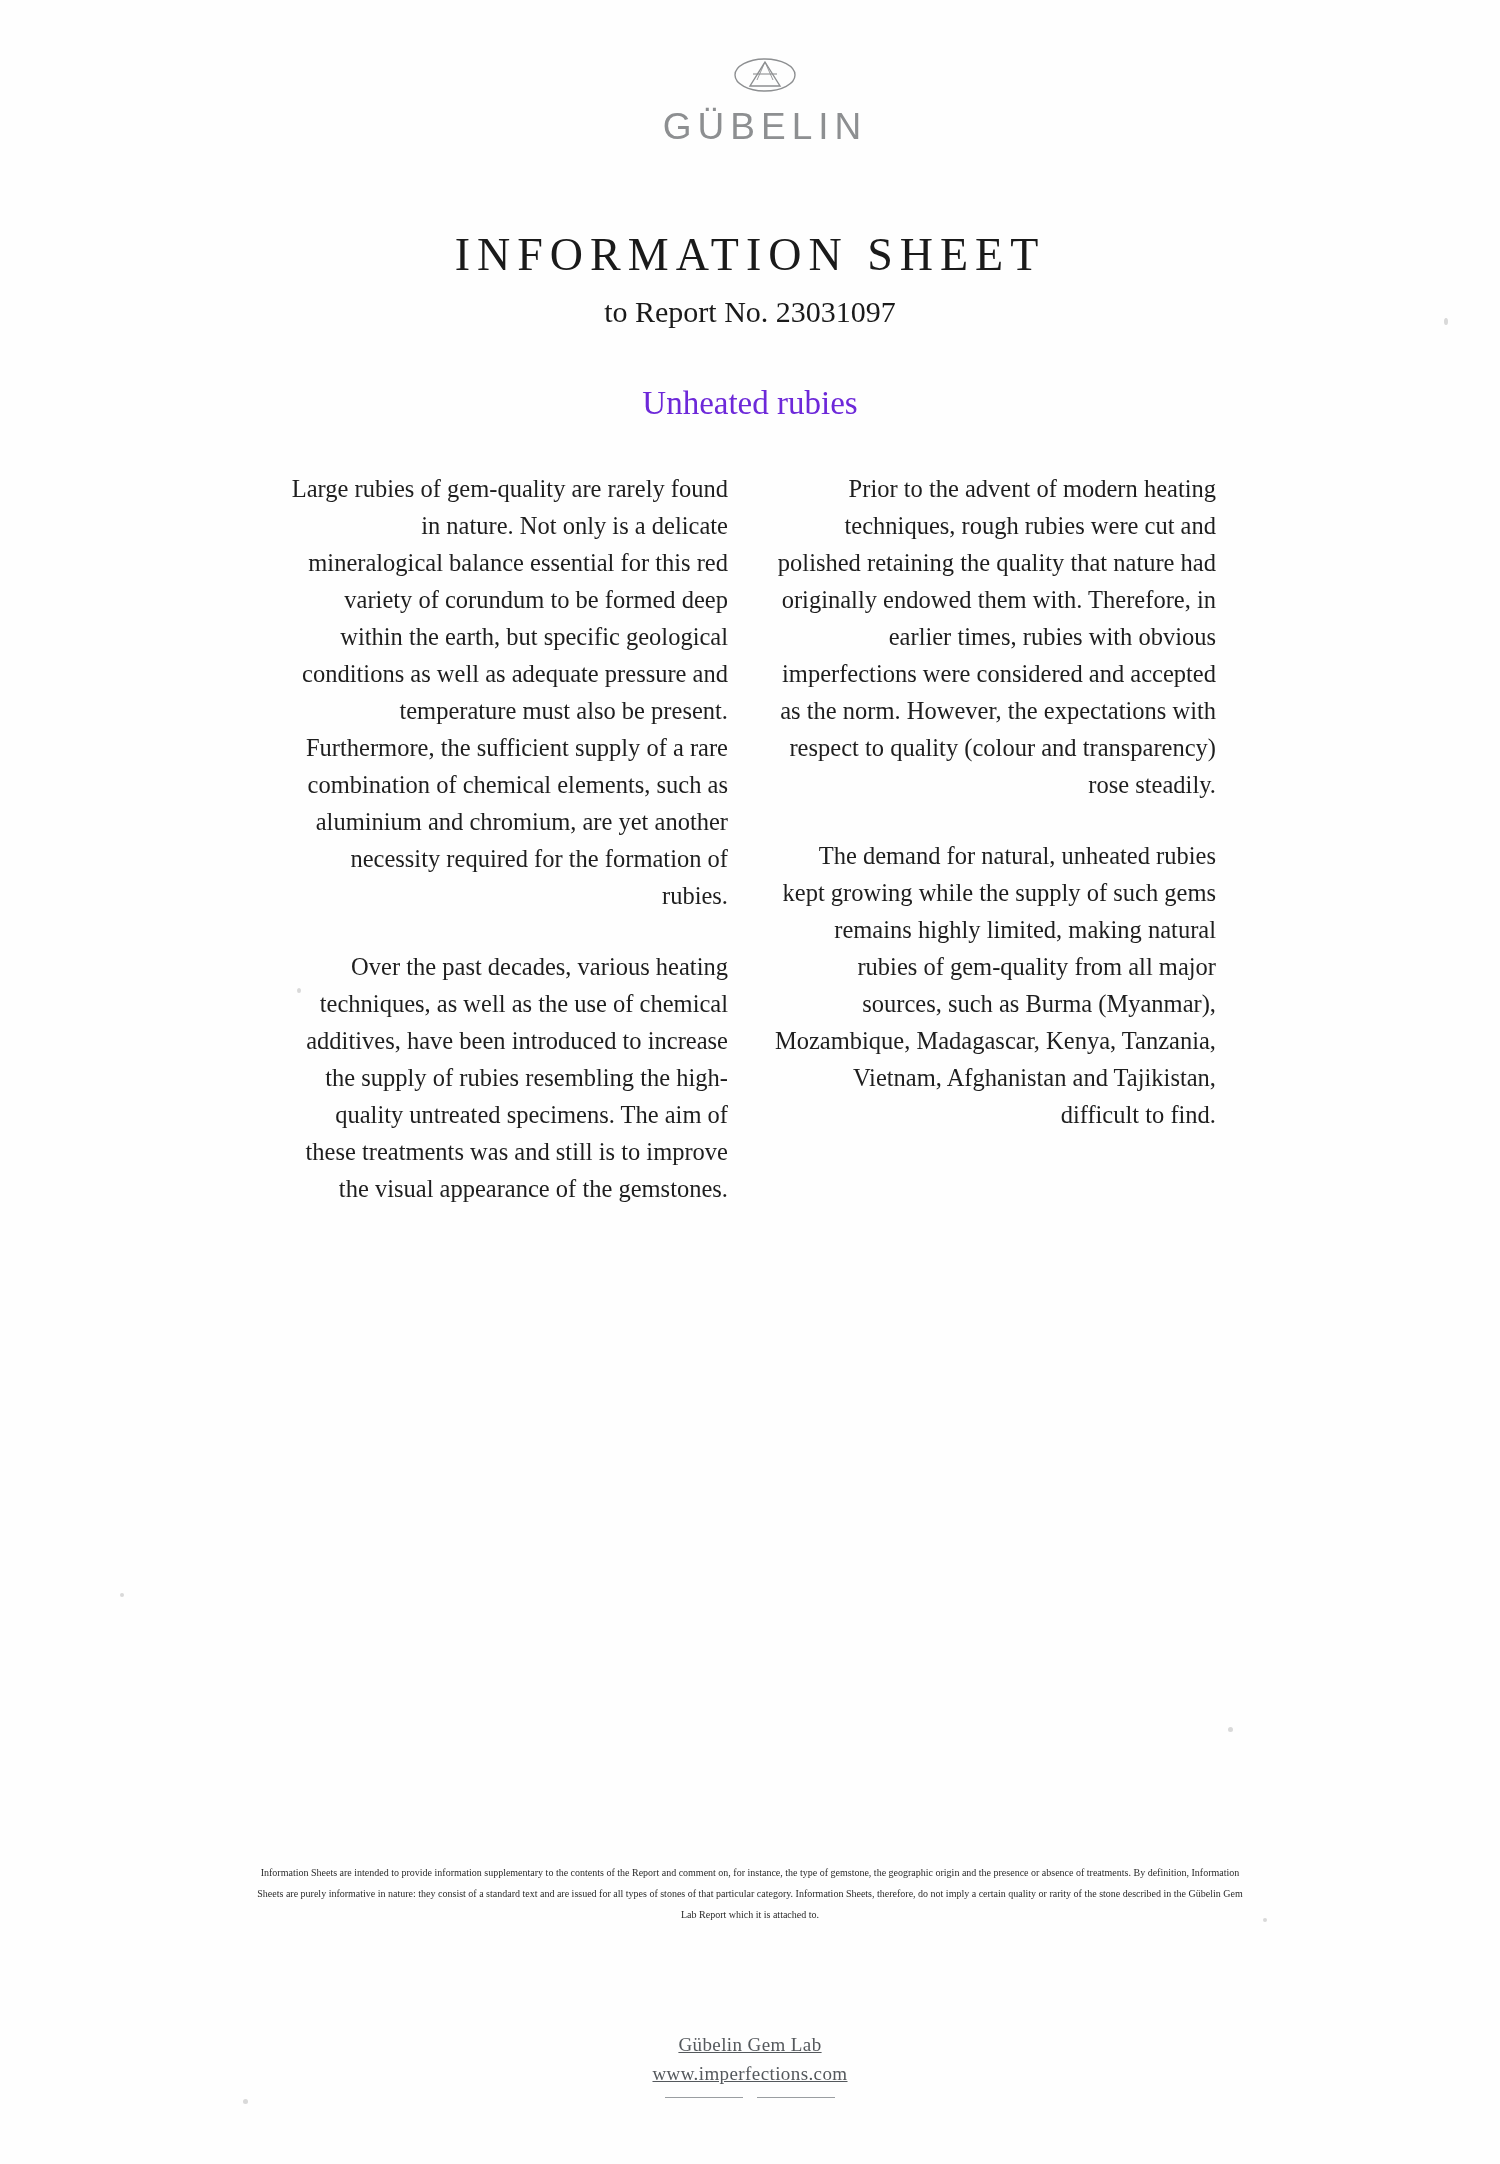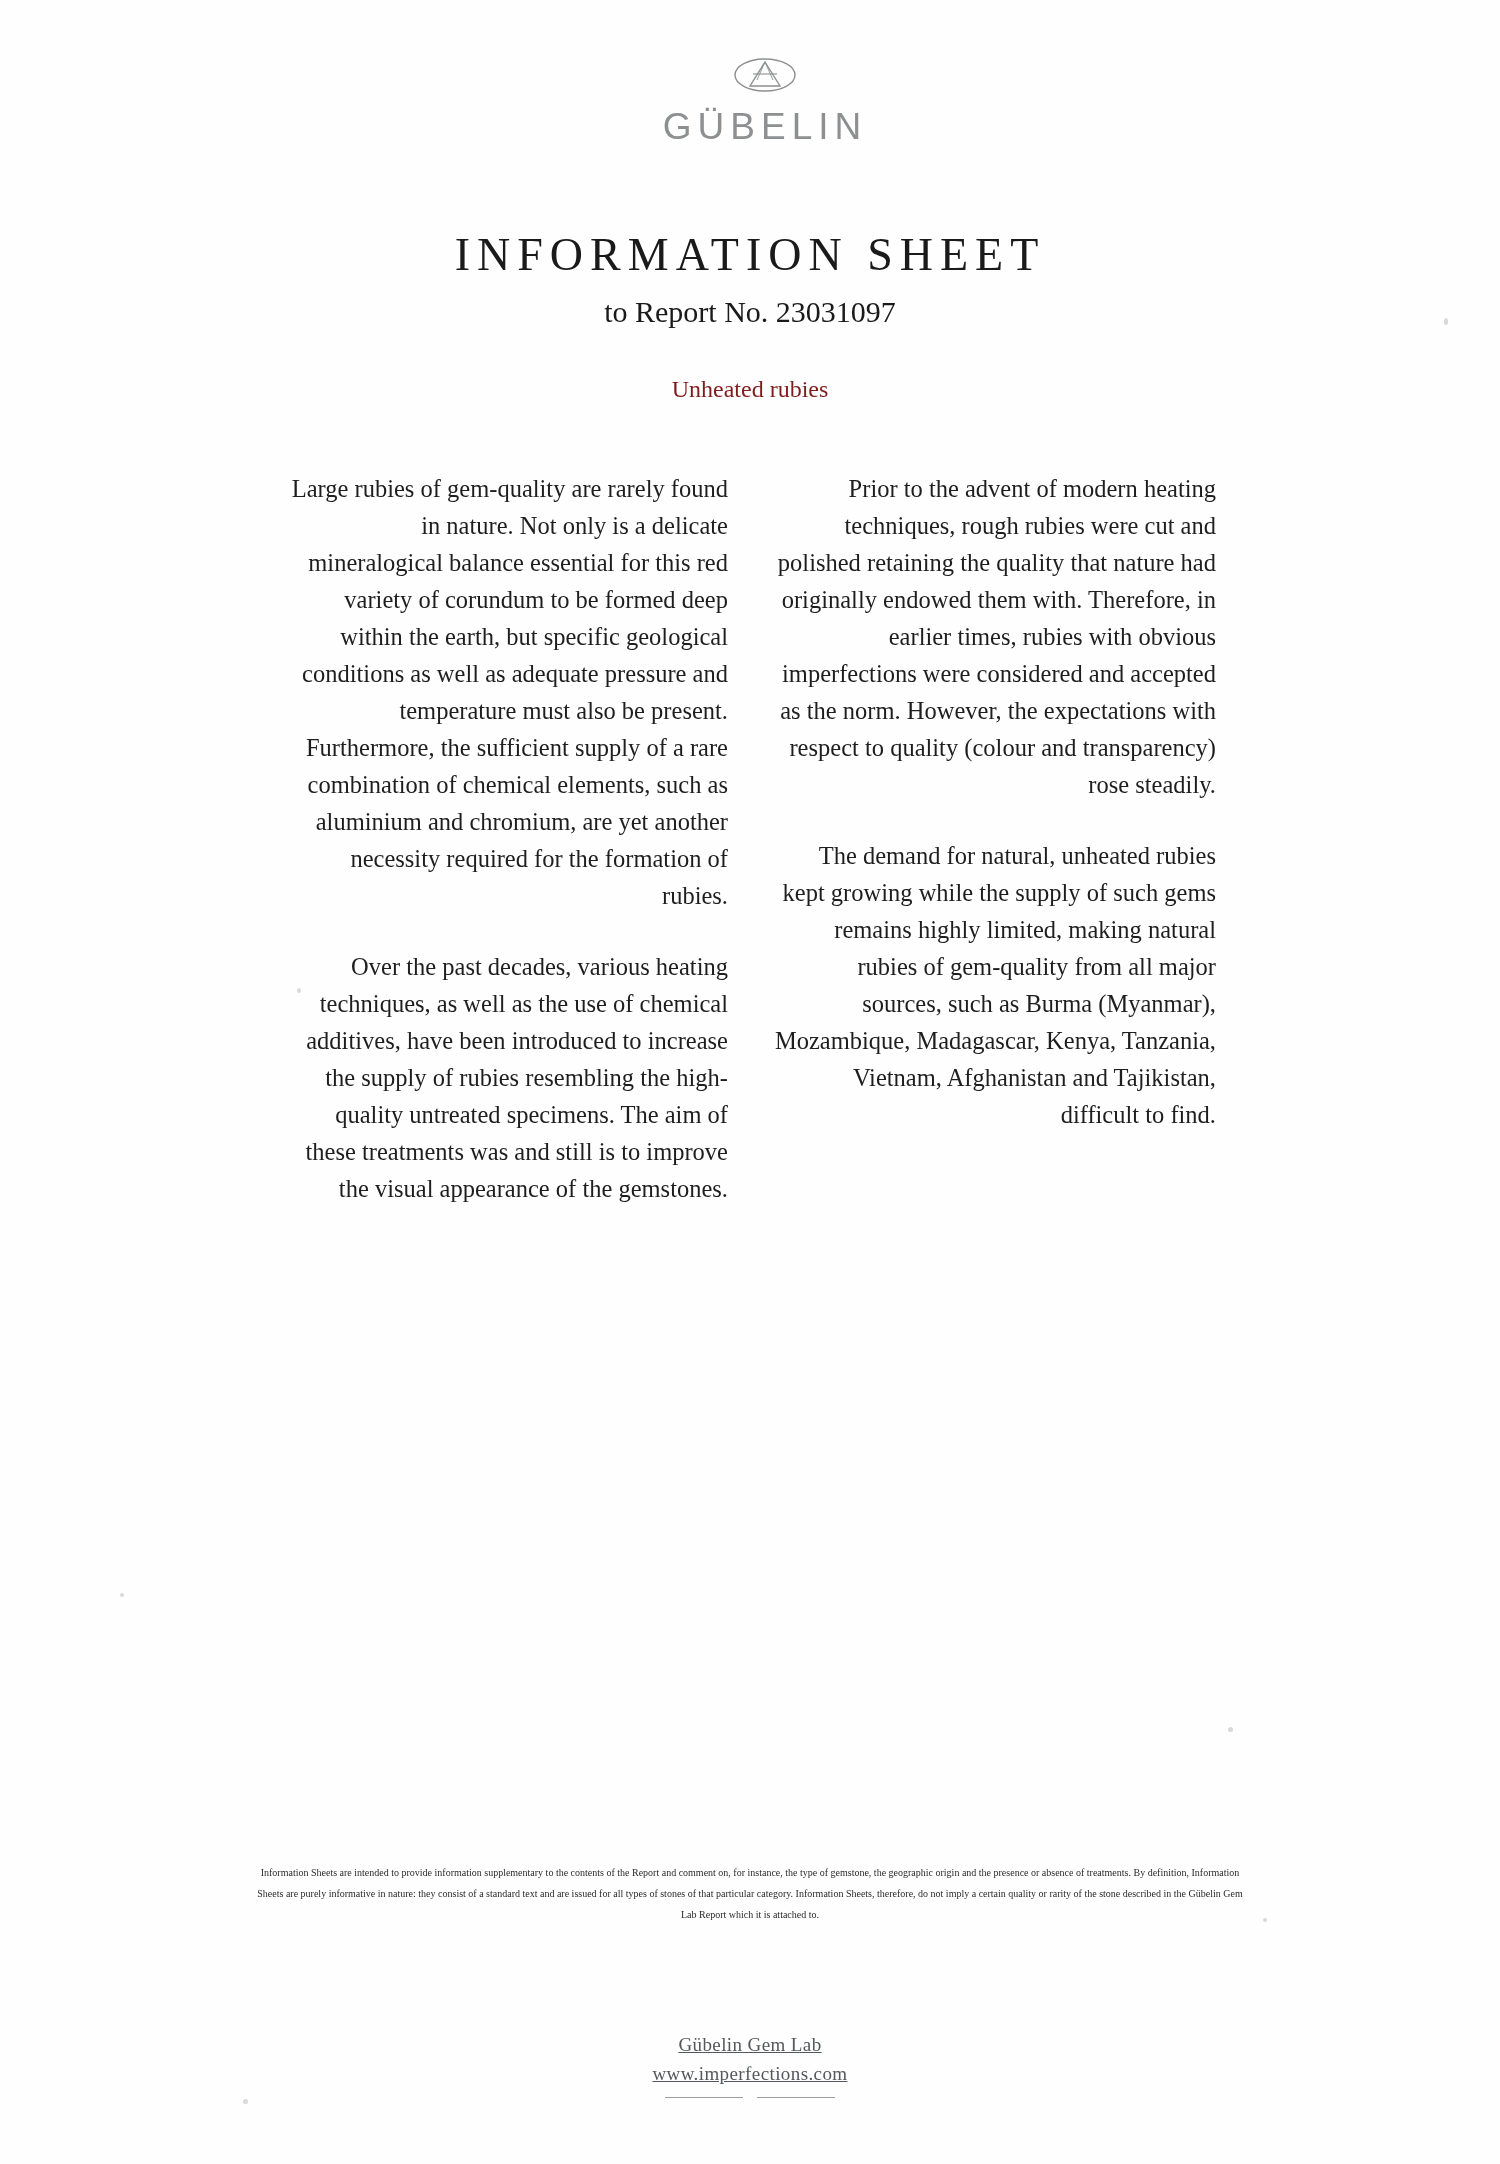--- a/index.html
+++ b/index.html
@@ -59,26 +59,26 @@
     position: absolute;
     top: 295px;
     left: 0;
     width: 1500px;
     text-align: center;
     font-size: 30px;
     color: #1a1a1a;
   }
   .doc-heading {
     position: absolute;
-    top: 376px;
+    top: 385px;
     left: 0;
     width: 1500px;
     text-align: center;
-    font-size: 24px;
-    color: #7f1d1d;
+    font-size: 33px;
+    color: #6d28d9;
   }
 
   
   .columns {
     position: absolute;
     top: 470px;
     left: 286px;
     width: 930px;
     display: flex;
     gap: 46px;

